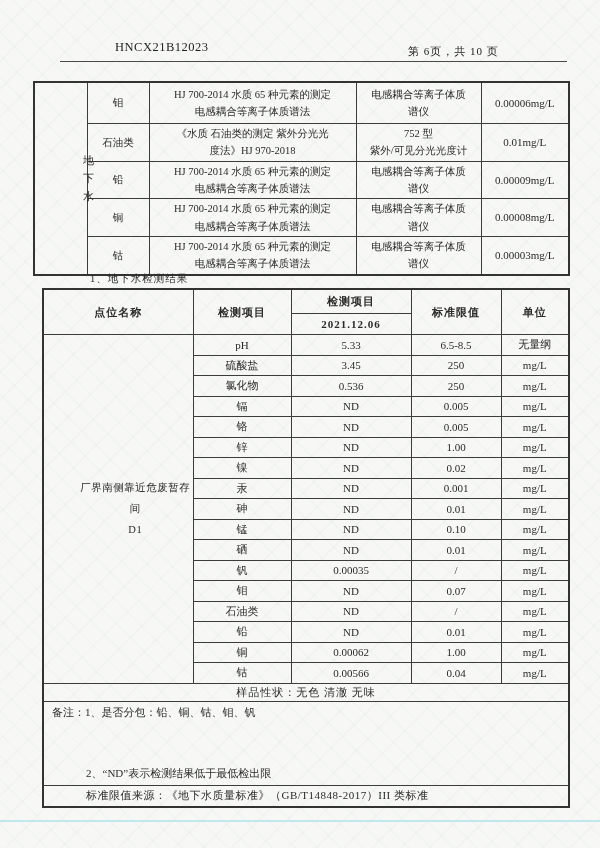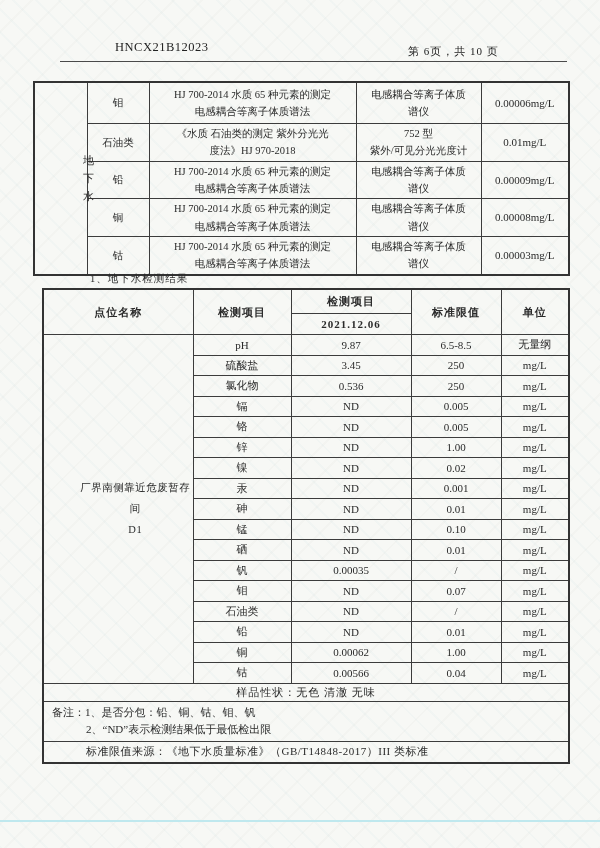--- a/index.html
+++ b/index.html
@@ -56,21 +56,21 @@
   }
   .result-table thead th{font-weight:bold;letter-spacing:1px;}
   .result-table thead tr:nth-child(1) th{height:23px;}
   .result-table thead tr:nth-child(2) th{height:20px;}
   .result-table .data-row td{height:19.5px;}
   .result-table .site-cell{
     font-size:10.5px;line-height:2.0;white-space:pre-line;letter-spacing:0.5px;padding-left:36px;
   }
   .status-row{height:17px;text-align:center;letter-spacing:1px;}
   .remark-row{text-align:left !important;padding:2px 8px !important;line-height:1.6;}
-  .remark-indent{padding-left:34px;}
+  .remark-indent{padding-left:34px;margin-top:44px;}
   .source-row{height:20px;text-align:left !important;padding-left:42px !important;letter-spacing:0.5px;}
   
   .bottom-rule{position:absolute;left:0;top:820px;width:600px;height:2px;background:#bfe8ee;}
 </style>
 </head>
 <body>
 
 <div class="page">
 
   <div class="report-no">HNCX21B12023</div>
@@ -150,21 +150,21 @@
       </tr>
       <tr>
         <th>2021.12.06</th>
       </tr>
     </thead>
     <tbody id="result-body">
         <tr class="data-row">
           <td rowspan="17" class="site-cell">厂界南侧靠近危废暂存间
 D1</td>
           <td>pH</td>
-          <td>9.87</td>
+          <td>5.33</td>
           <td>6.5-8.5</td>
           <td>无量纲</td>
         </tr>
         <tr class="data-row">
           <td>硫酸盐</td>
           <td>3.45</td>
           <td>250</td>
           <td>mg/L</td>
         </tr>
         <tr class="data-row">

